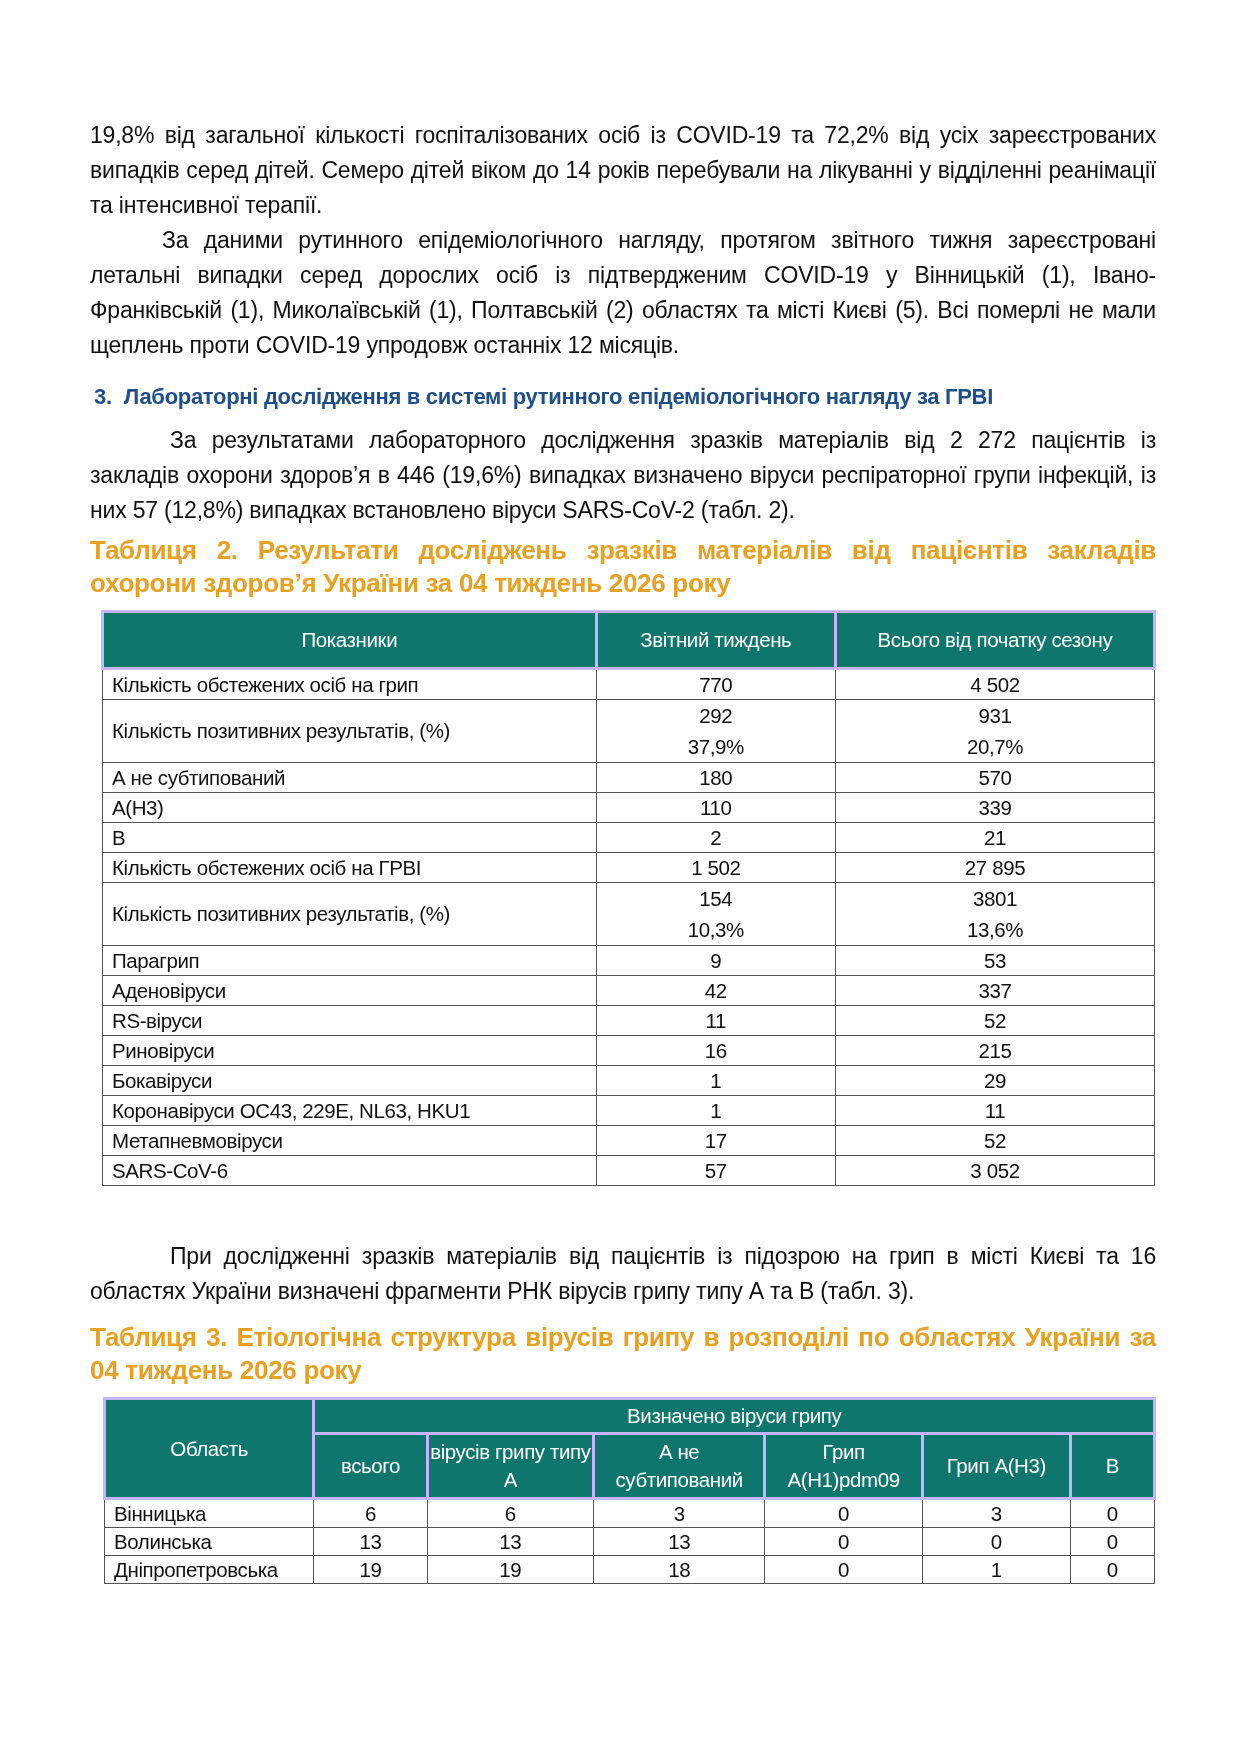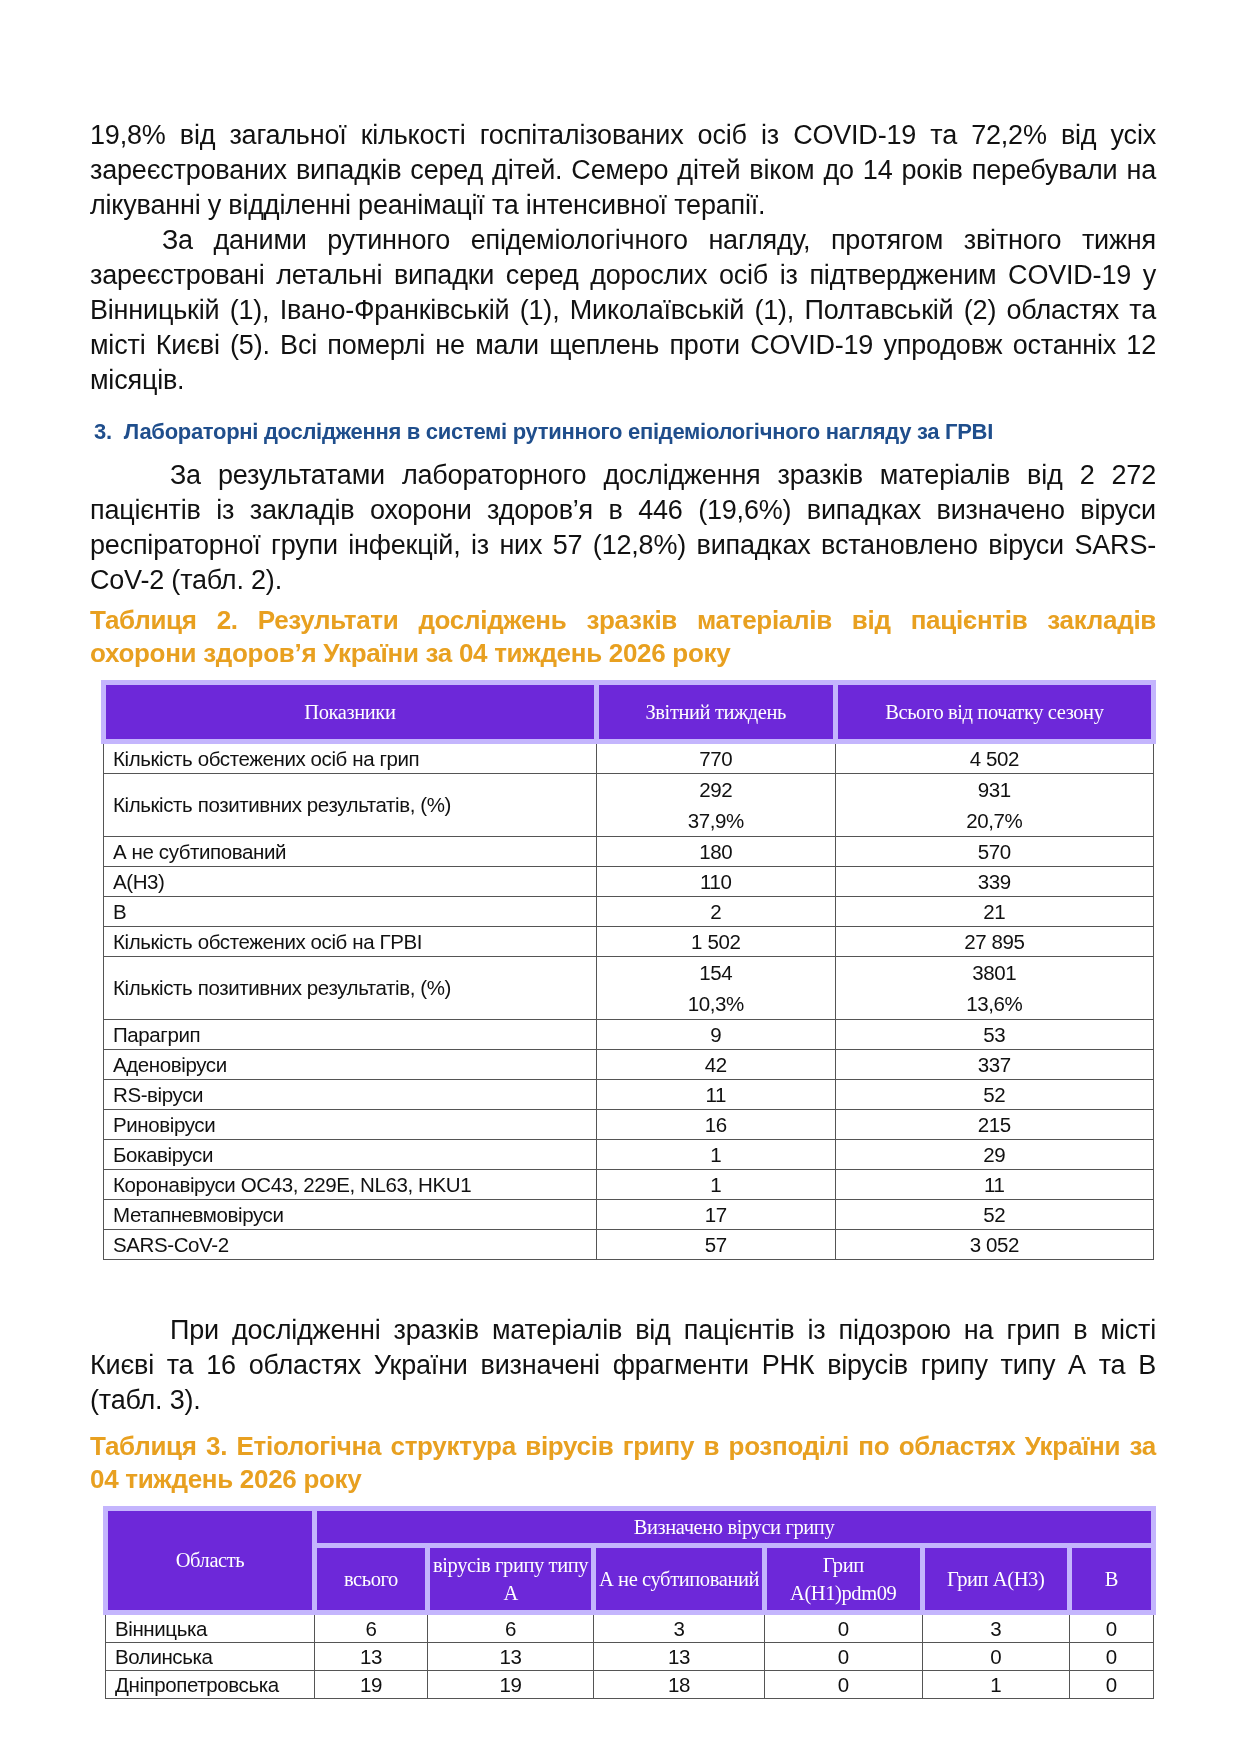--- a/index.html
+++ b/index.html
@@ -2,38 +2,38 @@
 <html><head>
 <meta charset="utf-8">
 <style>
   html, body { margin: 0; padding: 0; background: #ffffff; }
   body {
     width: 1241px; height: 1755px; position: relative; overflow: hidden;
     font-family: "Liberation Sans", sans-serif; color: #111;
   }
   .page { position: absolute; left: 90px; top: 118px; width: 1066px; }
   p.body {
-    margin: 0; font-size: 27px; line-height: 35px; text-align: justify;
+    margin: 0; font-size: 23px; line-height: 35px; text-align: justify;
     letter-spacing: -0.2px;
   }
   p.body.indent { text-indent: 72px; }
   p.body.indent2 { text-indent: 80px; }
   .section-title {
     margin: 14px 0 0 4px; font-weight: bold; color: #1f4e8c; font-size: 22px; line-height: 40px;
     letter-spacing: -0.3px;
   }
   .section-title .num { margin-right: 12px; }
   .caption {
     color: #e8a020; font-weight: bold; font-size: 26px; line-height: 33px; text-align: justify;
     margin: 6px 0 0 0; letter-spacing: -0.3px;
   }
   table { border-collapse: collapse; font-size: 20.5px; letter-spacing: -0.4px; }
   table.t2 { margin-top: 10px; margin-left: 11px; width: 1055px; }
   table.t2 th, table.t3 th {
-    background: #6d28d9; color: #fff; font-weight: normal; border: 5px solid #c4b5fd; font-family: Liberation Serif, serif;
+    background: #0f766e; color: #fff; font-weight: normal; border: 3px solid #c4b5fd;
   }
   table.t2 th { height: 52px; }
   table.t2 td { border: 1.5px solid #555; height: 29px; padding: 0 0 0 9px; }
   table.t2 td.num { text-align: center; padding: 0; }
   table.t2 td.two { line-height: 31px; }
   table.t3 { margin-left: 13px; width: 1053px; margin-top: 10px; }
   table.t3 th { height: 30px; margin-left: 12px; }
   table.t3 th.sub { height: 60px; line-height: 28px; }
   table.t3 td { border: 1.5px solid #555; height: 27px; padding: 0 0 0 9px; }
   table.t3 td.num { text-align: center; padding: 0; }
@@ -131,21 +131,21 @@
           <td><span>Коронавіруси OC43, 229E, NL63, HKU1</span></td>
           <td class="num"><span>1</span></td>
           <td class="num"><span>11</span></td>
         </tr>
         <tr>
           <td><span>Метапневмовіруси</span></td>
           <td class="num"><span>17</span></td>
           <td class="num"><span>52</span></td>
         </tr>
         <tr>
-          <td><span>SARS-CoV-2</span></td>
+          <td><span>SARS-CoV-6</span></td>
           <td class="num"><span>57</span></td>
           <td class="num"><span>3 052</span></td>
         </tr>
       </tbody>
   </table>
 
   <p class="body indent2" style="margin-top:53px">При дослідженні зразків матеріалів від пацієнтів із підозрою на грип в місті Києві та 16 областях України визначені фрагменти РНК вірусів грипу типу А та В (табл. 3).</p>
 
   <div class="caption" style="margin-top:12px">Таблиця 3. Етіологічна структура вірусів грипу в розподілі по областях України за 04 тиждень 2026 року</div>
 

